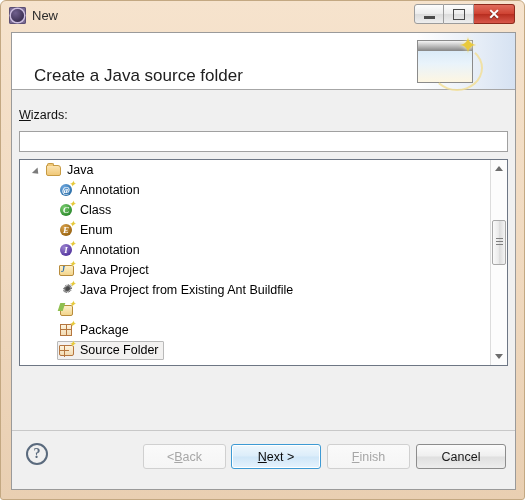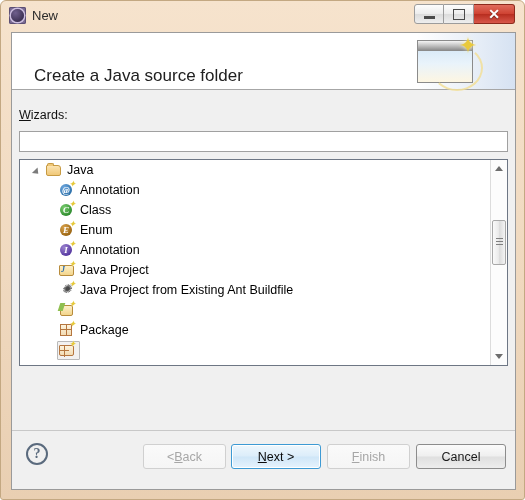--- a/index.html
+++ b/index.html
@@ -657,20 +657,21 @@
             <span class="row-label">Package</span>
           </div>
         </div>
 
         <div class="tree-row child selected">
           <div class="row-inner">
             <span class="ticon">
                 <i class="ic-srcf"></i>
                 <i class="badge">✦</i>
               </span>
+            <span class="row-label">Source Folder</span>
           </div>
         </div>
 
       </div>
 
       <div id="tree-scrollbar">
         <div class="sb-arrow" id="sb-up">
           <div class="arrow-up"></div>
         </div>
         <div id="sb-thumb">

